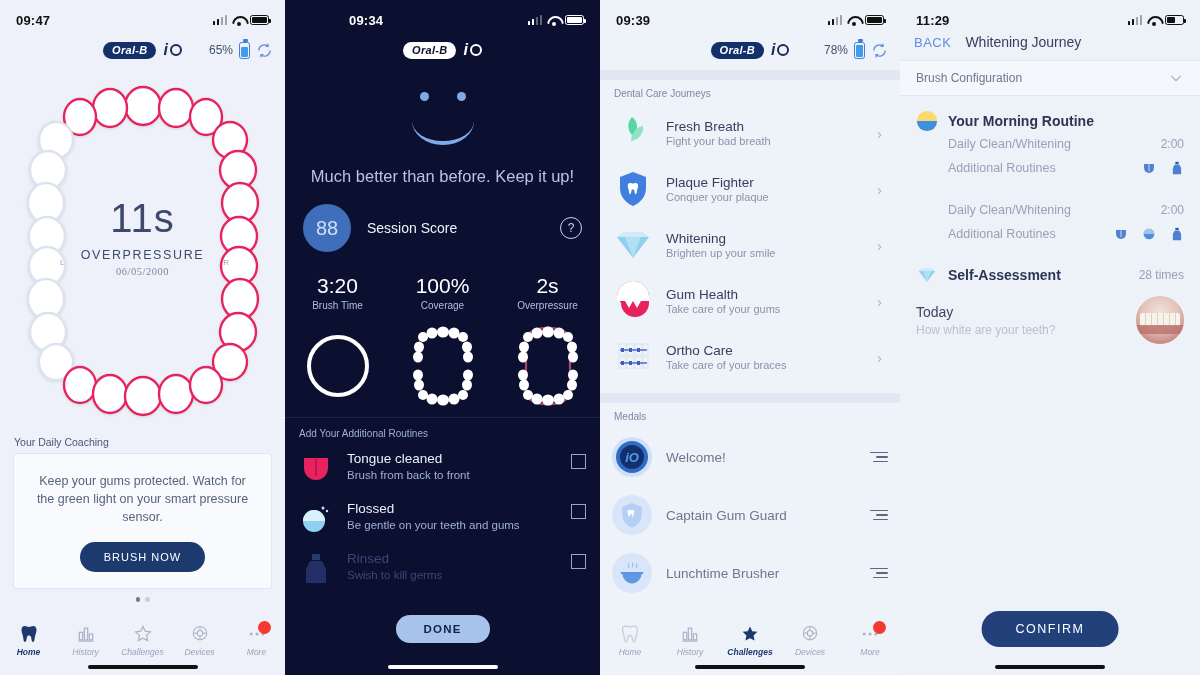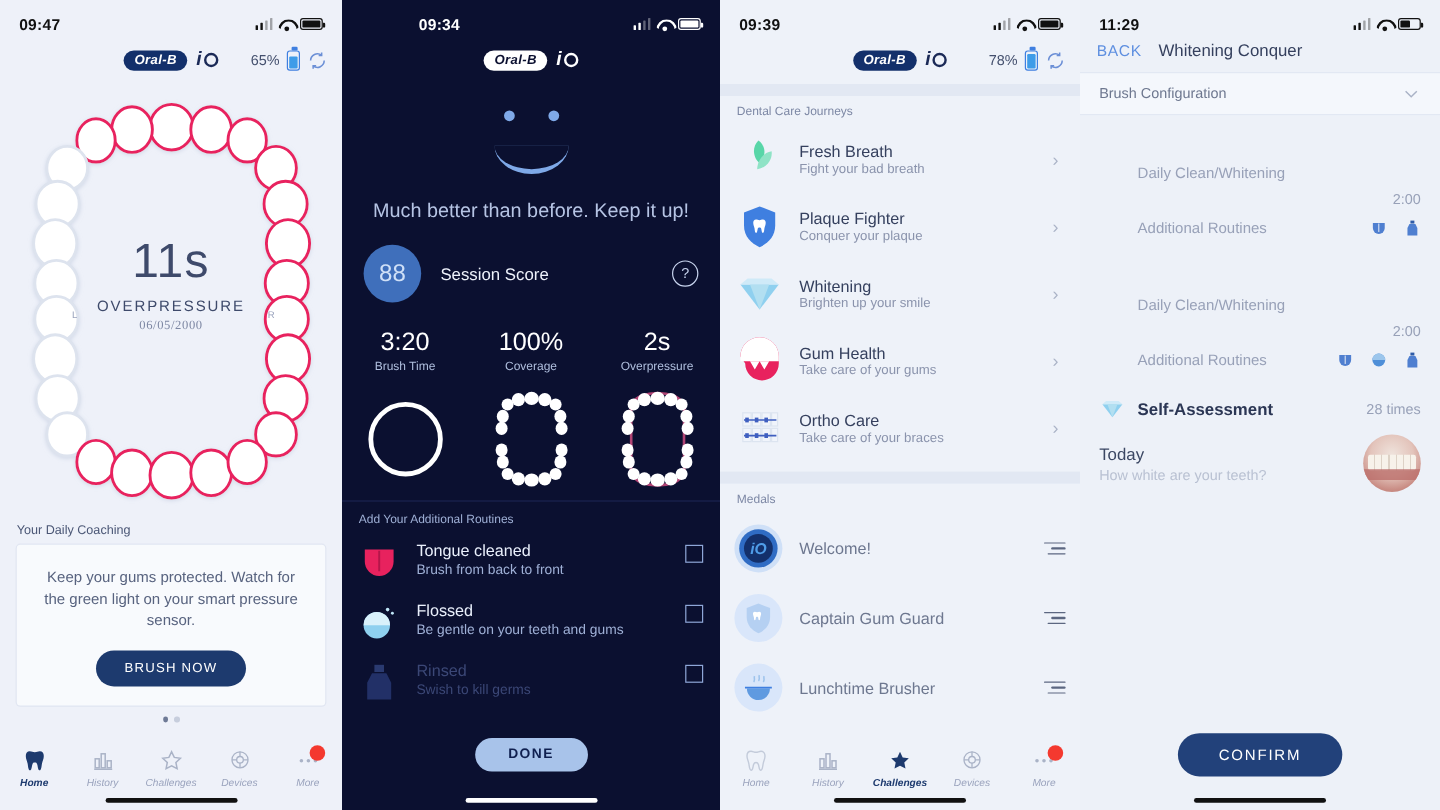--- a/index.html
+++ b/index.html
@@ -155,21 +155,21 @@
     display:flex; align-items:center; justify-content:space-between;
     padding:9px 16px; background:#f4f7fc; border-top:1px solid #e2e8f3; border-bottom:1px solid #e2e8f3;
     font-size:12px; color:#6d778f;
   }
   .routine-block { padding:14px 16px 4px 16px; }
   .rb-head { display:flex; align-items:center; gap:10px; }
   .rb-icon { width:22px; height:22px; flex:none; border-radius:50%; }
   .rb-title { font-size:14px; color:#2b3654; font-weight:bold; }
   .rb-line { display:flex; align-items:center; justify-content:space-between; padding:5px 0 5px 32px; }
   .rb-k { font-size:12.5px; color:#98a1b8; }
-  .rb-v { font-size:12px; color:#98a1b8;margin-top:44px; }
+  .rb-v { font-size:12px; color:#98a1b8; }
   .rb-icons { display:flex; gap:14px; align-items:center; }
   .assess-head { display:flex; align-items:center; gap:10px; padding:14px 16px 0 16px; }
   .assess-title { flex:1; font-size:14px; color:#2b3654; font-weight:bold; }
   .assess-count { font-size:12px; color:#98a1b8; }
   .today-row { display:flex; align-items:center; padding:10px 16px; }
   .today-body { flex:1; }
   .today-t { font-size:14px; color:#3b4763; }
   .today-s { font-size:12px; color:#b9c1d2; margin-top:3px; }
   .teeth-photo {
     width:48px; height:48px; border-radius:50%;
@@ -737,31 +737,38 @@
           </span>
         <span class="wifi"></span>
         <span class="batt">
             <i style="width:8px"></i>
           </span>
       </div>
     </div>
 
     <div class="navbar4">
       <span class="back">BACK</span>
-      <span class="navtitle">Whitening Conquer</span>
+      <span class="navtitle">Whitening Journey</span>
     </div>
 
     <div class="config-row">
       <span>Brush Configuration</span>
       <svg width="16" height="16" viewBox="0 0 24 24" fill="none" stroke="#a9b2c6" stroke-width="1.8">
           <path d="M5 9l7 7 7-7"></path>
         </svg>
     </div>
 
     <div class="routine-block">
+      <div class="rb-head">
+        <svg class="rb-icon" viewBox="0 0 24 24">
+            <circle cx="12" cy="12" r="11" fill="#fcd96b"></circle>
+            <path d="M1 12a11 11 0 0 0 22 0z" fill="#3f8fe0"></path>
+          </svg>
+        <span class="rb-title">Your Morning Routine</span>
+      </div>
       <div class="rb-line">
         <span class="rb-k">Daily Clean/Whitening</span>
         <span class="rb-v">2:00</span>
       </div>
       <div class="rb-line">
         <span class="rb-k">Additional Routines</span>
         <span class="rb-icons">
           <svg width="14" height="14" viewBox="0 0 34 34">
               <path d="M5 7h24v10a12 12 0 0 1-24 0z" fill="#4f7fd0"></path>
               <path d="M17 8v17" stroke="#edf1f8" stroke-width="2"></path>

